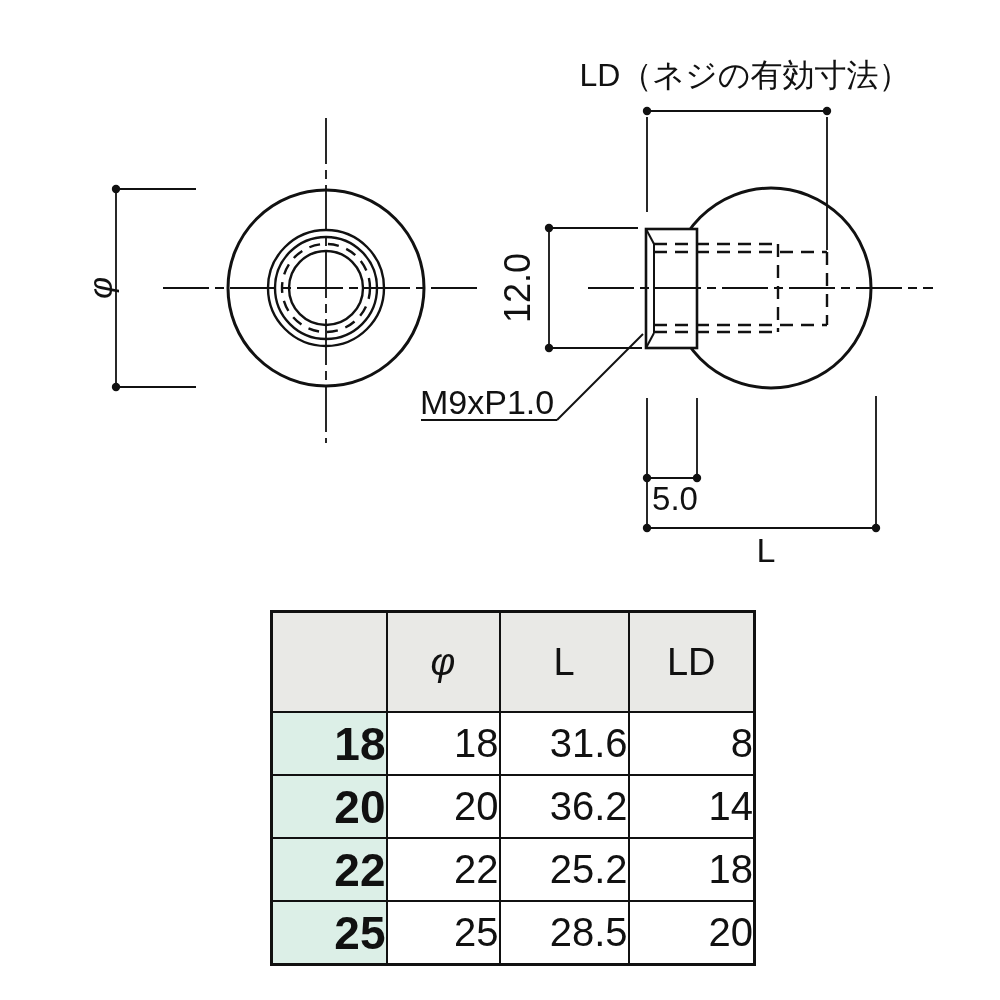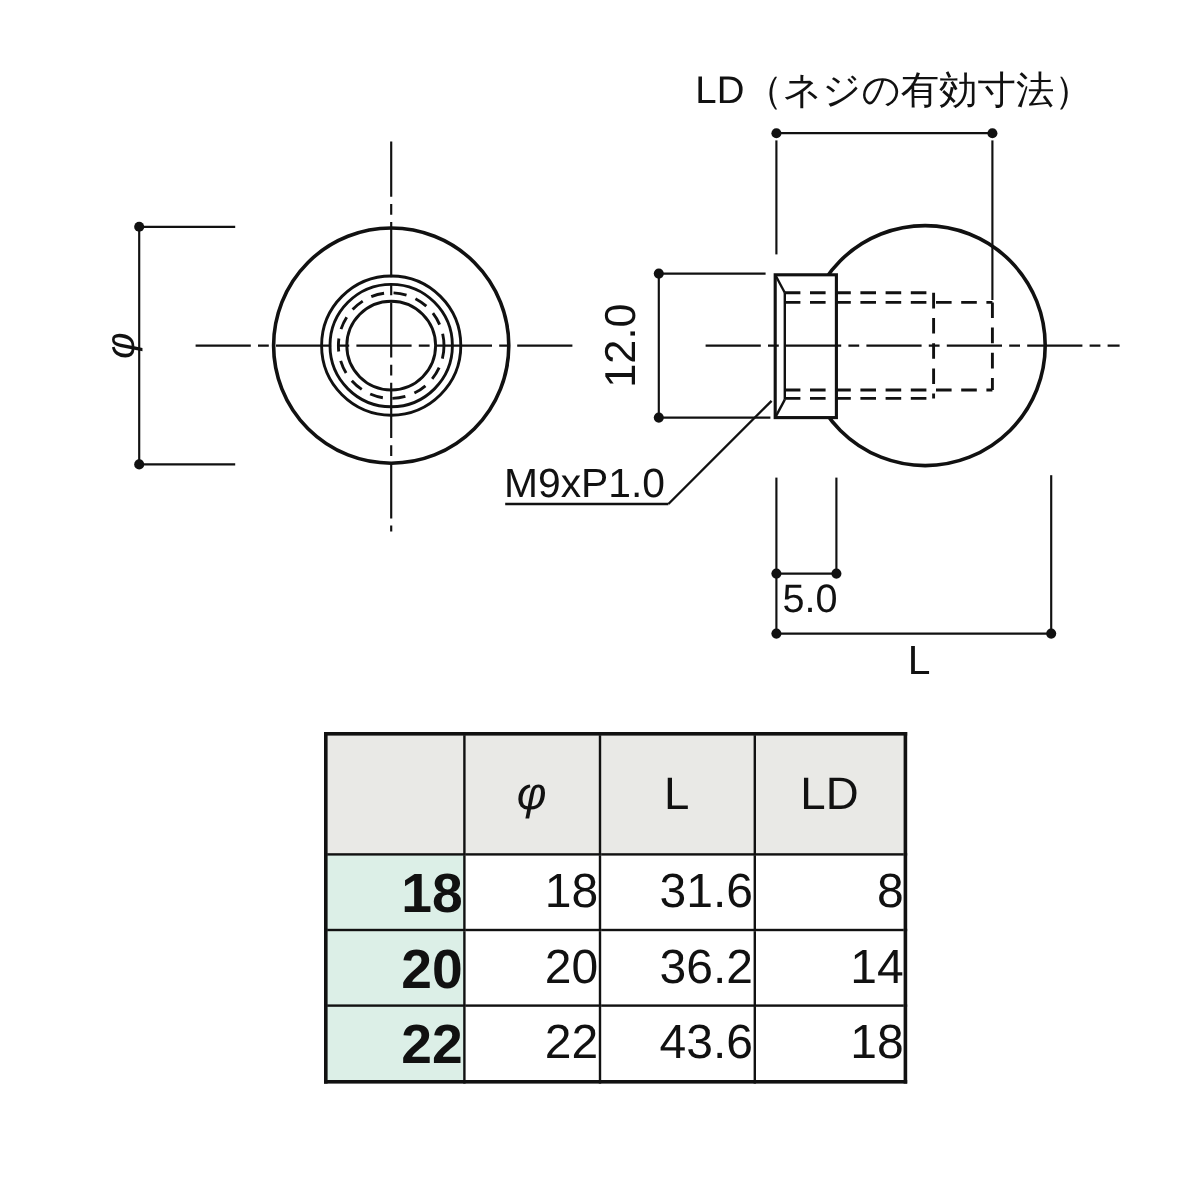--- a/index.html
+++ b/index.html
@@ -139,17 +139,23 @@
   </tr>
   <tr>
     <td class="sizecol">20</td>
     <td>20</td>
     <td>36.2</td>
     <td>14</td>
   </tr>
   <tr>
     <td class="sizecol">22</td>
     <td>22</td>
-    <td>43.6</td>
+    <td>25.2</td>
     <td>18</td>
+  </tr>
+  <tr>
+    <td class="sizecol">25</td>
+    <td>25</td>
+    <td>28.5</td>
+    <td>20</td>
   </tr>
 </tbody>
   </table>
 
 </body></html>

